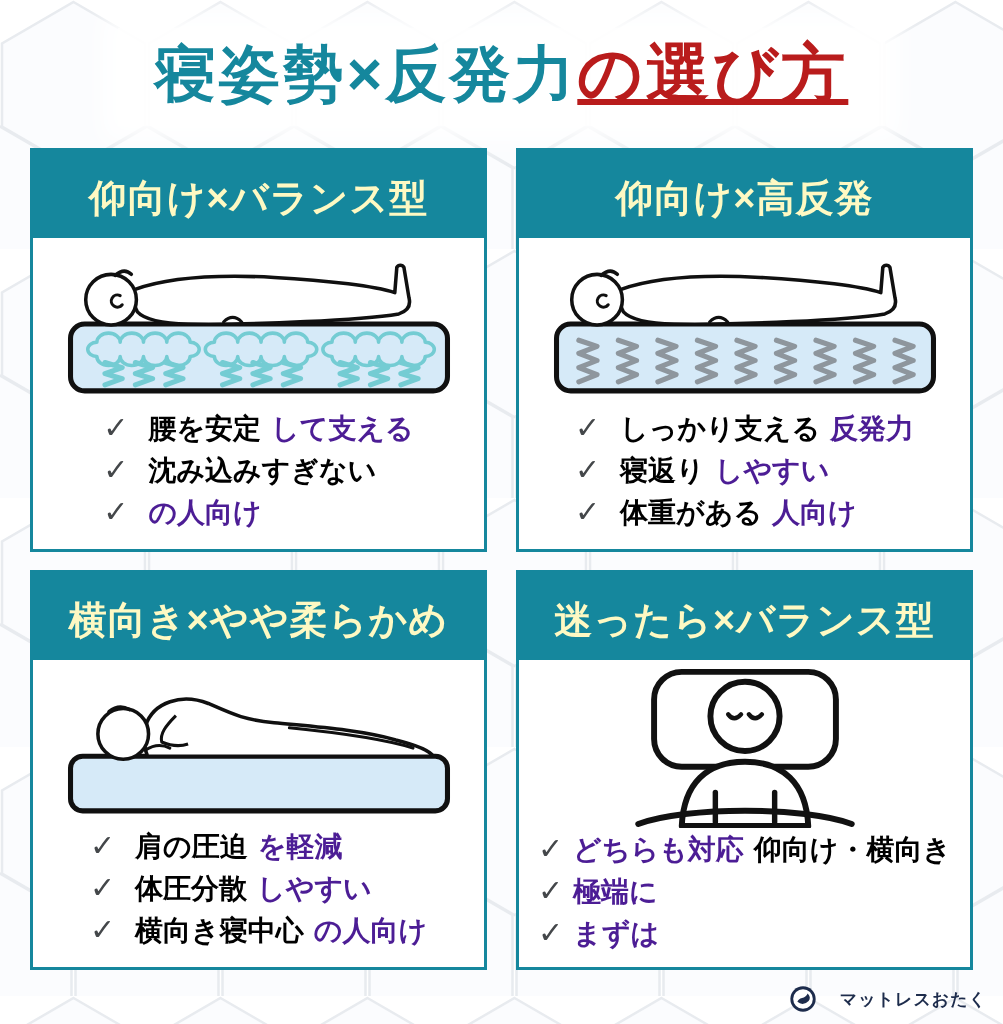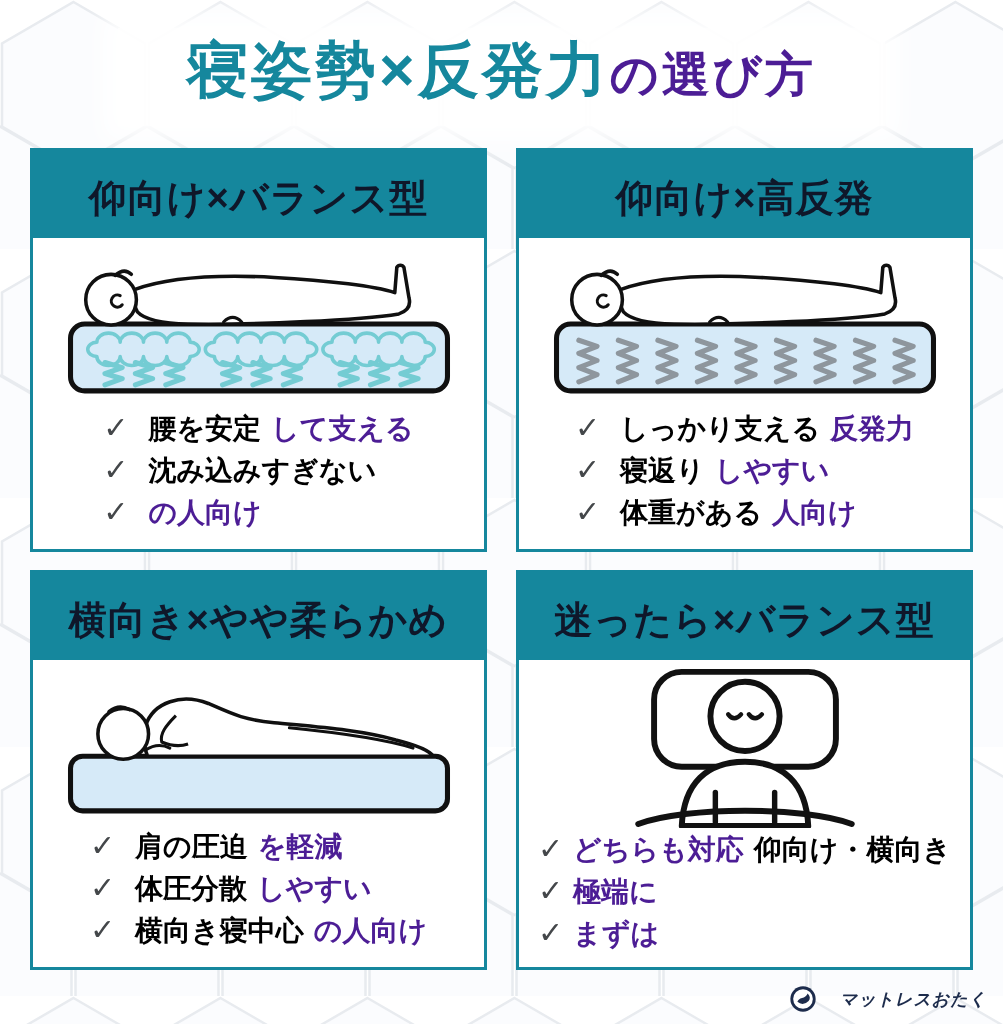--- a/index.html
+++ b/index.html
@@ -15,51 +15,51 @@
     position:absolute;left:118px;top:28px;width:767px;height:98px;
     background:rgba(255,255,255,0.92);
     box-shadow:0 0 24px 16px rgba(255,255,255,0.92);
     z-index:1;
   }
   h1.title{
     position:absolute;left:0;top:30px;width:100%;margin:0;text-align:center;
     z-index:2;font-weight:800;letter-spacing:3px;white-space:nowrap;
   }
   .t-hl{color:#15879d;font-size:61px;margin-top:27px;}
-  .t-rest{color:#4c1d95;font-size:48px;}
+  .t-rest{color:#b91c1c;font-size:64px;text-decoration:underline;}
 
   .grid{
     position:absolute;left:30px;top:148px;z-index:2;
     display:grid;grid-template-columns:457px 457px;grid-template-rows:404px 400px;
     column-gap:29px;row-gap:18px;
   }
   .card{
     box-sizing:border-box;border:3px solid #15879d;background:#ffffff;
     display:flex;flex-direction:column;
   }
   .card-header{
     height:87px;flex:0 0 auto;background:#15879d;
     display:flex;align-items:center;justify-content:center;
   }
   .card-header span{
-    color:#0f172a;font-size:38px;font-weight:800;letter-spacing:1px;white-space:nowrap;margin-top:7px;
+    color:#fef9c3;font-size:38px;font-weight:800;letter-spacing:1px;white-space:nowrap;margin-top:7px;
   }
   .illust{flex:1 1 auto;display:flex;align-items:center;justify-content:center;}
   ul.checks{list-style:none;margin:0 0 16px 0;padding:0;align-self:center;}
   li.check-item{
     display:flex;align-items:baseline;gap:10px;
     font-size:28px;font-weight:800;line-height:41px;white-space:nowrap;
   }
   .check{color:#44474a;font-size:30px;}
   .seg.accent{color:#000000;}
   .seg.dark{color:#4c1d95;}
 
   .brand{
     position:absolute;right:16px;bottom:10px;z-index:2;
-    display:flex;align-items:center;gap:22px;font-style:italic;
+    display:flex;align-items:center;gap:22px;
   }
   .brand-label{color:#1d2c4c;font-weight:700;font-size:17px;letter-spacing:1px;}
 </style>
 </head>
 <body>
 
 <div class="canvas">
 
   <svg class="hexbg" width="1003" height="1024" xmlns="http://www.w3.org/2000/svg">
     <defs>

